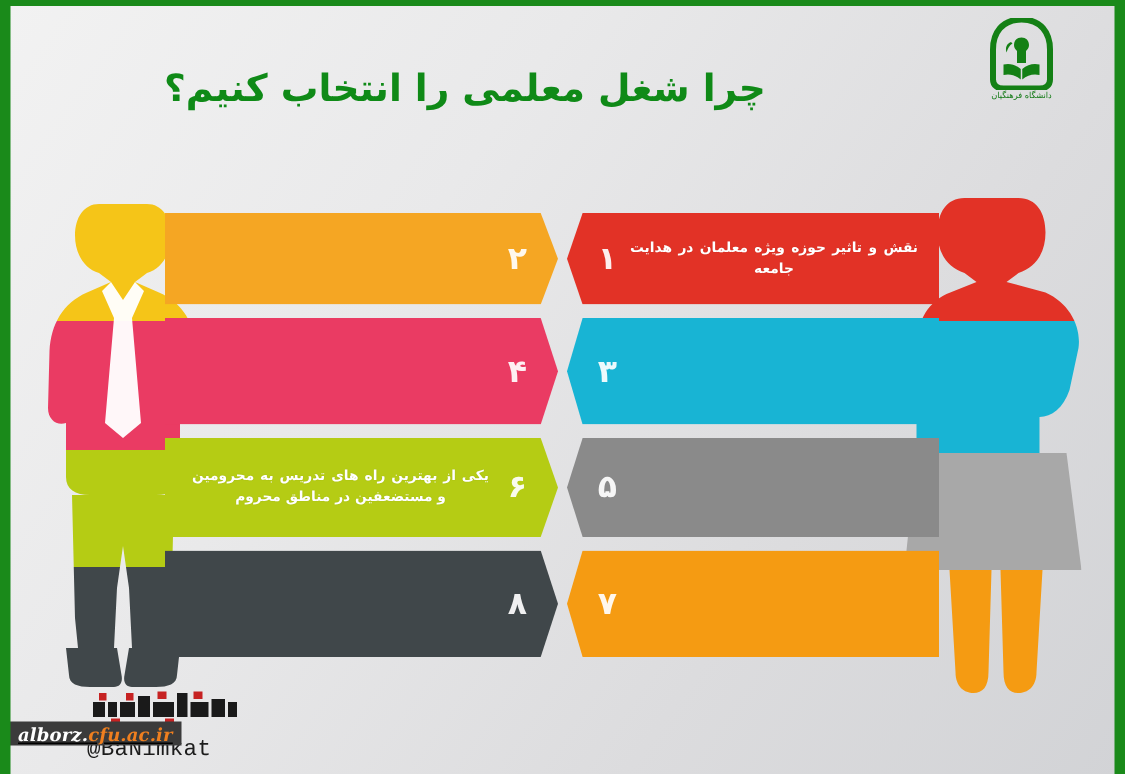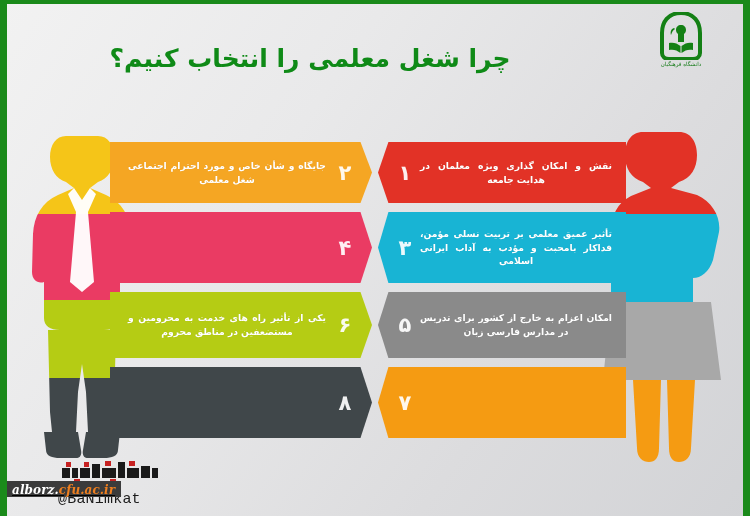--- a/index.html
+++ b/index.html
@@ -301,46 +301,43 @@
         <rect class="band" x="0" y="252" width="135" height="84" fill="#f59b12"></rect>
       </g>
     </svg>
   </div>
 
   <div id="rows">
 
     <div class="row r1">
       <div class="bar right" style="background: rgb(226, 50, 38);">
         <div class="num">۱</div>
-        <div class="bar-text">نقش و امکان گذاری ویژه معلمان در هدایت جامعه</div>
+        <div class="bar-text">نقش و تاثیر حوزه ویژه معلمان در هدایت جامعه</div>
       </div>
       <div class="bar left" style="background: rgb(245, 166, 35);">
         <div class="num">۲</div>
-        <div class="bar-text">جایگاه و شأن خاص و مورد احترام اجتماعی شغل معلمی</div>
       </div>
     </div>
 
     <div class="row r2">
       <div class="bar right" style="background: rgb(24, 180, 212);">
         <div class="num">۳</div>
-        <div class="bar-text">تأثیر عمیق معلمی بر تربیت نسلی مؤمن، فداکار بامحبت و مؤدب به آداب ایرانی اسلامی</div>
       </div>
       <div class="bar left" style="background: rgb(234, 59, 99);">
         <div class="num">۴</div>
       </div>
     </div>
 
     <div class="row r3">
       <div class="bar right" style="background: rgb(138, 138, 138);">
         <div class="num">۵</div>
-        <div class="bar-text">امکان اعزام به خارج از کشور برای تدریس در مدارس فارسی زبان</div>
       </div>
       <div class="bar left" style="background: rgb(181, 204, 20);">
         <div class="num">۶</div>
-        <div class="bar-text">یکی از تأثیر راه های خدمت به محرومین و مستضعفین در مناطق محروم</div>
+        <div class="bar-text">یکی از بهترین راه های تدریس به محرومین و مستضعفین در مناطق محروم</div>
       </div>
     </div>
 
     <div class="row r4">
       <div class="bar right" style="background: rgb(245, 155, 18);">
         <div class="num">۷</div>
       </div>
       <div class="bar left" style="background: rgb(64, 71, 74);">
         <div class="num">۸</div>
       </div>

